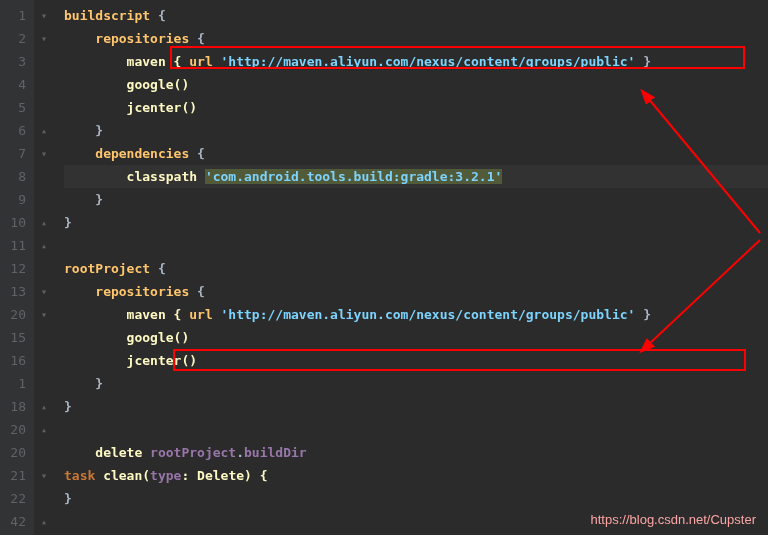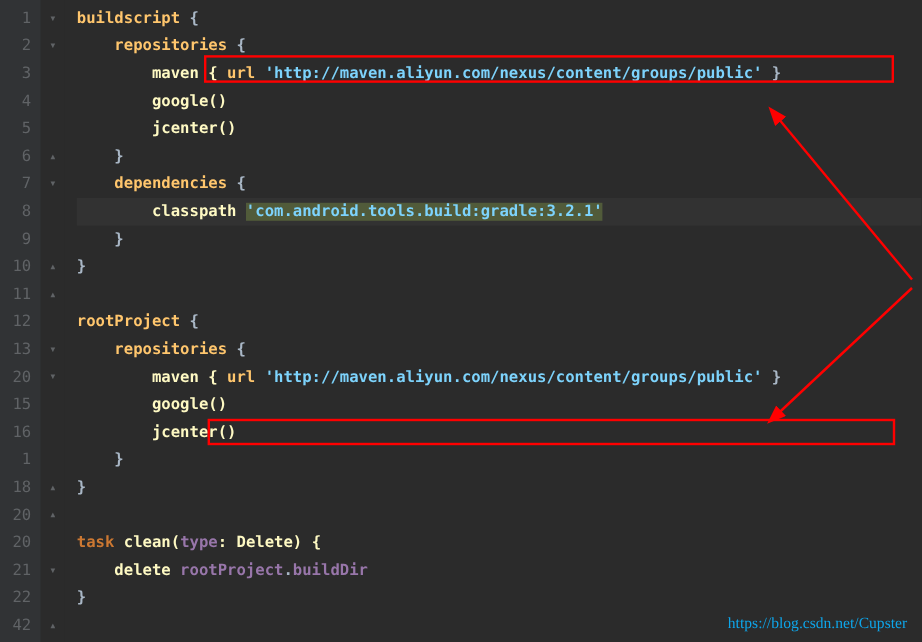--- a/index.html
+++ b/index.html
@@ -75,23 +75,23 @@
   pointer-events: none;
 }
 .caret-bg {
   background: #515b3a;
   padding: 0 0;
 }
 .watermark {
   position: absolute;
   bottom: 8px;
   right: 12px;
-  color: #0ea5e9;
+  color: #fca5a5;
   font-size: 13px;
-  font-family: Liberation Serif, serif;
+  font-family: Liberation Sans, sans-serif;
 }
 </style>
 </head>
 <body>
 
 <div class="editor">
   <div class="gutter">
     <div>1</div>
     <div>2</div>
     <div>3</div>
@@ -154,22 +154,22 @@
     <div class="line"><span class="punct">}</span></div>
     <div class="line"><span></span></div>
     <div class="line"><span class="method">rootProject</span><span class="punct"> {</span></div>
     <div class="line"><span class="method">    repositories</span><span class="punct"> {</span></div>
     <div class="line"><span class="ident">        maven { </span><span class="method">url</span><span> </span><span class="str">'http://maven.aliyun.com/nexus/content/groups/public'</span><span class="punct"> }</span></div>
     <div class="line"><span class="ident">        google()</span></div>
     <div class="line"><span class="ident">        jcenter()</span></div>
     <div class="line"><span class="punct">    }</span></div>
     <div class="line"><span class="punct">}</span></div>
     <div class="line"><span></span></div>
+    <div class="line"><span class="ident">    delete </span><span class="prop">rootProject</span><span class="punct">.</span><span class="prop">buildDir</span></div>
     <div class="line"><span class="kw">task</span><span class="ident"> clean(</span><span class="prop">type</span><span class="ident">: Delete) {</span></div>
-    <div class="line"><span class="ident">    delete </span><span class="prop">rootProject</span><span class="punct">.</span><span class="prop">buildDir</span></div>
     <div class="line"><span class="punct">}</span></div>
 
     <div class="red-box box1"></div>
     <div class="red-box box2"></div>
   </div>
 </div>
 
 <svg class="arrow1">
   <defs>
       <marker id="ah1" markerWidth="10" markerHeight="10" refX="2" refY="3" orient="auto">

